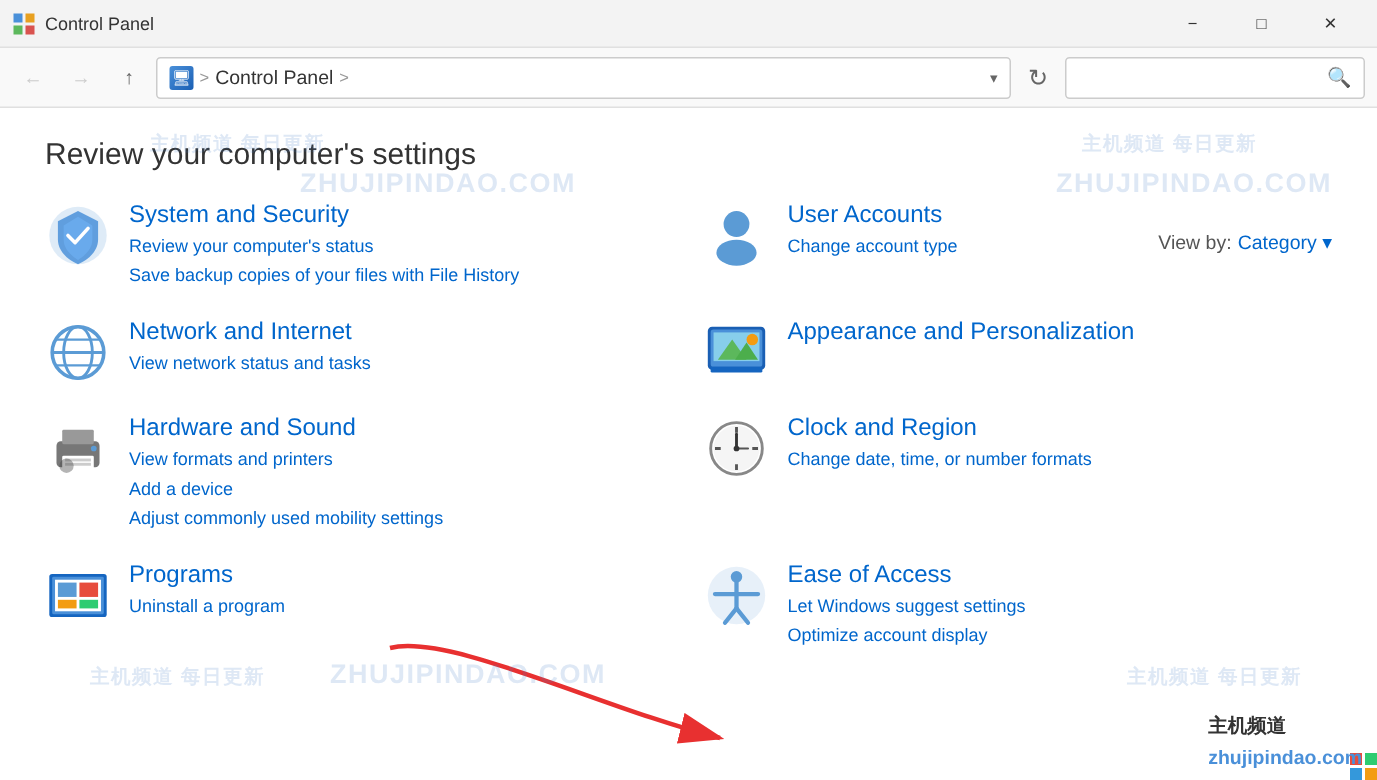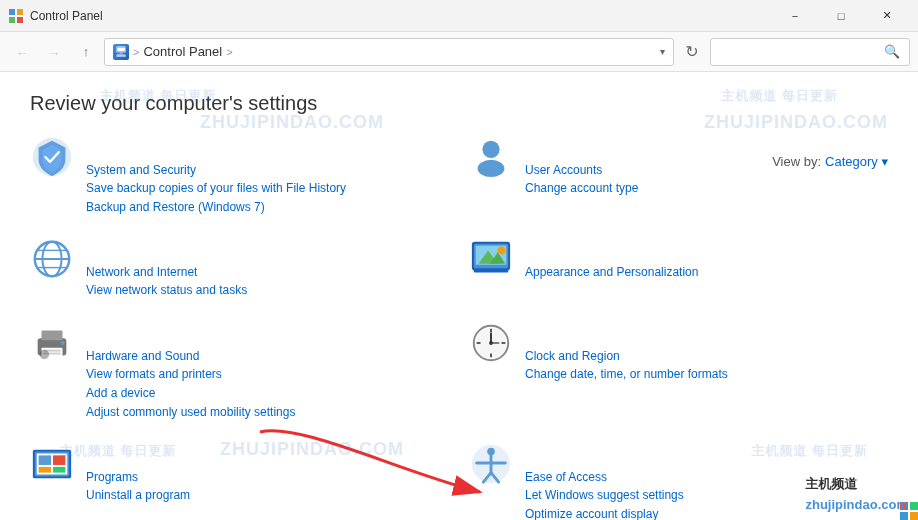--- a/index.html
+++ b/index.html
@@ -202,27 +202,26 @@
       width: 48px;
       height: 48px;
       flex-shrink: 0;
       display: flex;
       align-items: center;
       justify-content: center;
     }
 
     .cat-content { flex: 1; }
     .cat-title {
-      font-size: 12px;
+      font-size: 16px;
       color: #0066cc;
       cursor: pointer;
       text-decoration: none;
       display: block;
       margin-bottom: 2px;
-      margin-top: 28px;
     }
     .cat-link {
       font-size: 12px;
       color: #0066cc;
       cursor: pointer;
       display: block;
       line-height: 1.6;
     }
 
     
@@ -347,22 +346,22 @@
       <div class="cat-icon icon-shield">
         <svg width="46" height="46" viewBox="0 0 46 46">
           <ellipse cx="23" cy="23" rx="20" ry="20" fill="#5b9bd5" opacity="0.2"></ellipse>
           <path d="M23 6 L37 13 L37 26 C37 34 30 40 23 43 C16 40 9 34 9 26 L9 13 Z" fill="#4a90d9" opacity="0.85"></path>
           <path d="M23 10 L33 16 L33 26 C33 32 28 37 23 40 C18 37 13 32 13 26 L13 16 Z" fill="#6fb3f5" opacity="0.6"></path>
           <path d="M16 23 L21 28 L30 18" stroke="white" stroke-width="2.5" fill="none" stroke-linecap="round" stroke-linejoin="round"></path>
         </svg>
       </div>
       <div class="cat-content">
         <a class="cat-title">System and Security</a>
+        <span class="cat-link">Review your computer's status</span>
         <span class="cat-link">Save backup copies of your files with File History</span>
-        <span class="cat-link">Backup and Restore (Windows 7)</span>
       </div>
     </div>
 
     <div class="category-item">
       <div class="cat-icon icon-user">
         <svg width="46" height="46" viewBox="0 0 46 46">
           <circle cx="23" cy="15" r="9" fill="#5b9bd5"></circle>
           <ellipse cx="23" cy="35" rx="14" ry="9" fill="#5b9bd5"></ellipse>
           <rect x="28" y="28" width="18" height="18" rx="3" fill="#4caf50" opacity="0"></rect>
 

